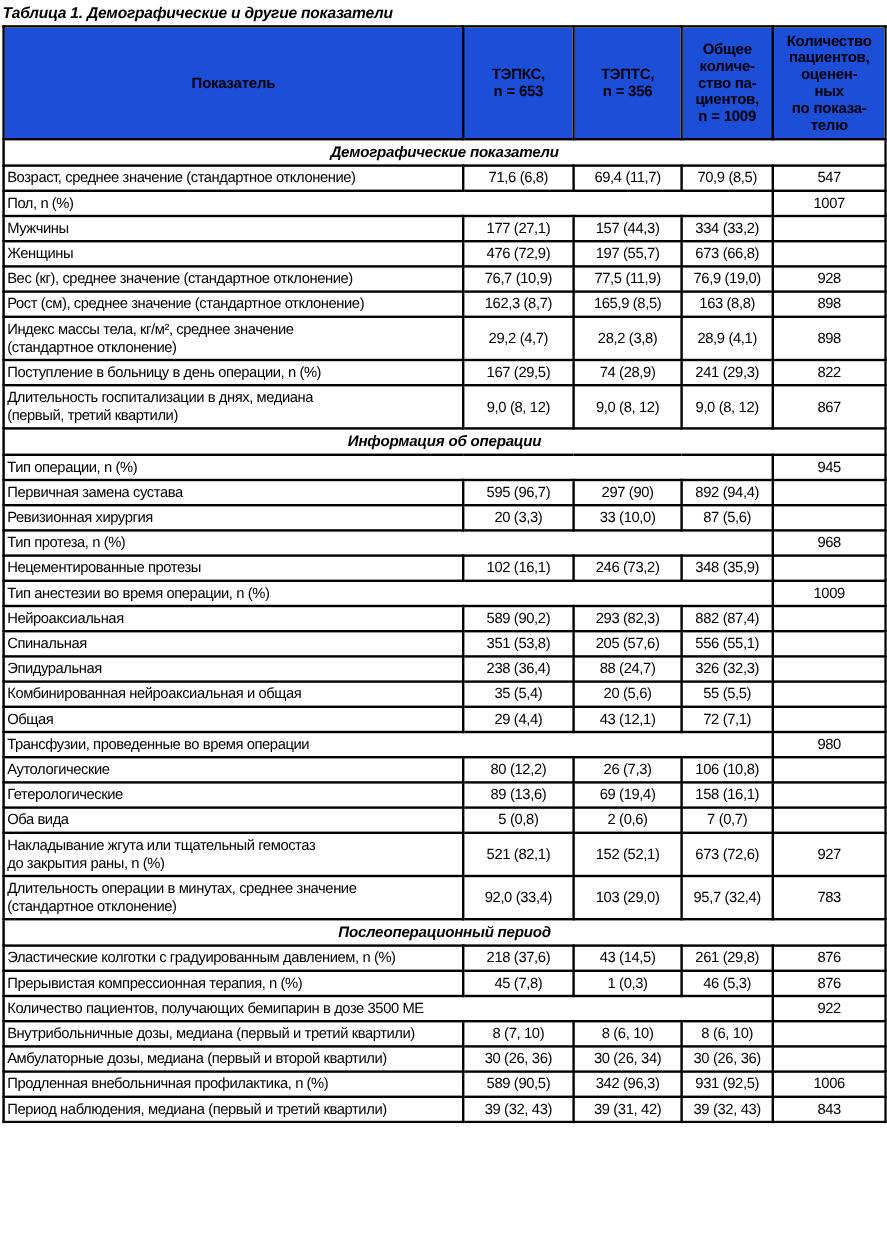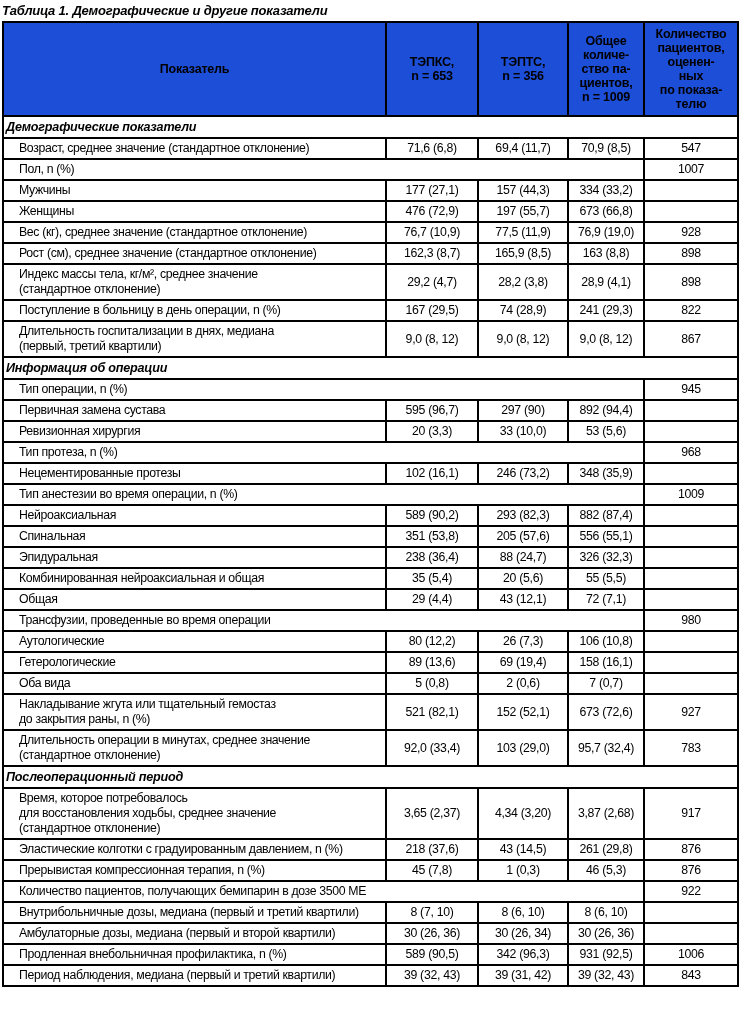--- a/index.html
+++ b/index.html
@@ -43,39 +43,39 @@
     font-weight: bold;
     text-align: center;
     line-height: 14px;
     padding: 4px 2px;
     white-space: pre-line;
     letter-spacing: -0.2px;
   }
   td.cell-label {
     font-size: 12.3px;
     text-align: left;
-    padding: 2px 3px 2px 15px;
+    padding: 2px 3px 2px 2px;
     line-height: 15px;
     white-space: pre-line;
     letter-spacing: -0.35px;
   }
   td.cell-value, td.cell-count {
     font-size: 12.3px;
     text-align: center;
     padding: 2px 1px;
     line-height: 15px;
     white-space: nowrap;
     letter-spacing: -0.3px;
   }
   tr.section-row td {
     font-size: 12.6px;
     font-weight: bold;
     font-style: italic;
-    text-align: left;
-    padding: 2px 2px;
+    text-align: center;
+    padding: 2px 18px;
     line-height: 16px;
     letter-spacing: -0.2px;
   }
   tr.body-row { height: 21px; }
 </style>
 </head>
 <body>
 
 <div class="page">
   <div class="table-title">Таблица 1. Демографические и другие показатели</div>
@@ -185,21 +185,21 @@
           <td class="cell-label">Первичная замена сустава</td>
           <td class="cell-value">595 (96,7)</td>
           <td class="cell-value">297 (90)</td>
           <td class="cell-value">892 (94,4)</td>
           <td class="cell-count"></td>
         </tr>
         <tr class="body-row">
           <td class="cell-label">Ревизионная хирургия</td>
           <td class="cell-value">20 (3,3)</td>
           <td class="cell-value">33 (10,0)</td>
-          <td class="cell-value">53 (5,6)</td>
+          <td class="cell-value">87 (5,6)</td>
           <td class="cell-count"></td>
         </tr>
         <tr class="body-row">
           <td colspan="4" class="cell-label">Тип протеза, n (%)</td>
           <td class="cell-count">968</td>
         </tr>
         <tr class="body-row">
           <td class="cell-label">Нецементированные протезы</td>
           <td class="cell-value">102 (16,1)</td>
           <td class="cell-value">246 (73,2)</td>
@@ -283,29 +283,20 @@
 (стандартное отклонение)</td>
           <td class="cell-value">92,0 (33,4)</td>
           <td class="cell-value">103 (29,0)</td>
           <td class="cell-value">95,7 (32,4)</td>
           <td class="cell-count">783</td>
         </tr>
         <tr class="section-row">
           <td colspan="5">Послеоперационный период</td>
         </tr>
         <tr class="body-row">
-          <td class="cell-label">Время, которое потребовалось
-для восстановления ходьбы, среднее значение
-(стандартное отклонение)</td>
-          <td class="cell-value">3,65 (2,37)</td>
-          <td class="cell-value">4,34 (3,20)</td>
-          <td class="cell-value">3,87 (2,68)</td>
-          <td class="cell-count">917</td>
-        </tr>
-        <tr class="body-row">
           <td class="cell-label">Эластические колготки с градуированным давлением, n (%)</td>
           <td class="cell-value">218 (37,6)</td>
           <td class="cell-value">43 (14,5)</td>
           <td class="cell-value">261 (29,8)</td>
           <td class="cell-count">876</td>
         </tr>
         <tr class="body-row">
           <td class="cell-label">Прерывистая компрессионная терапия, n (%)</td>
           <td class="cell-value">45 (7,8)</td>
           <td class="cell-value">1 (0,3)</td>

